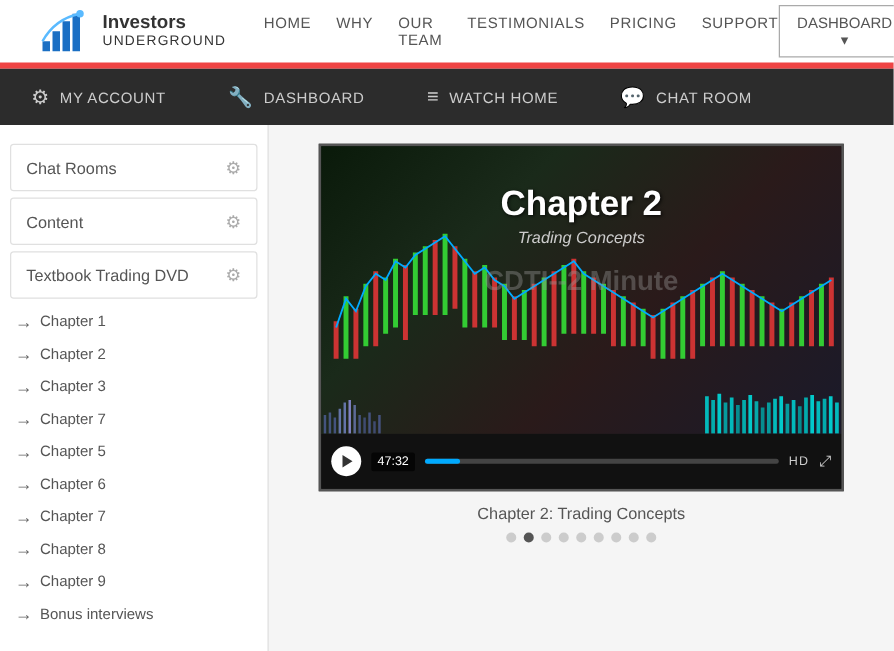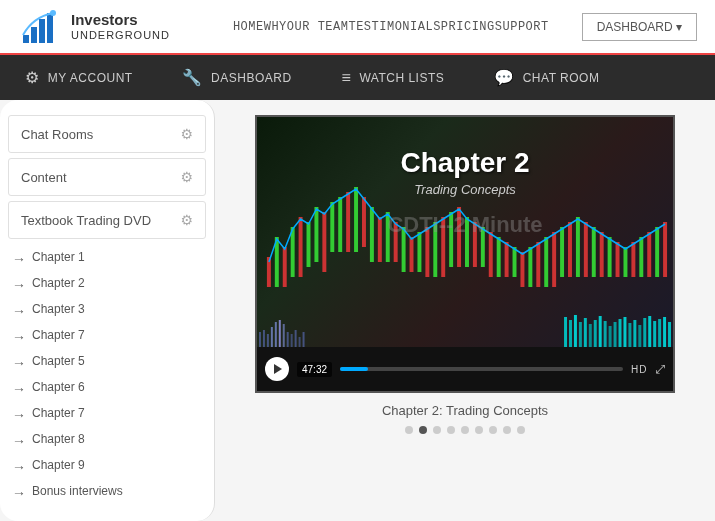--- a/index.html
+++ b/index.html
@@ -1,47 +1,47 @@
 <!DOCTYPE html>
 <html><head>
   <meta charset="utf-8">
   <style>
     * { margin: 0; padding: 0; box-sizing: border-box; }
     body { font-family: Arial, sans-serif; font-size: 13px; background: #f5f5f5; width: 715px; height: 521px; overflow: hidden; }
 
     
     #top-nav {
       background: #fff;
-      border-bottom: 2px solid #ef4444;
-      display: flex;
-      align-items: center;
-      padding: 0 18px;
+      border-bottom: 5px solid #ef4444;
+      display: flex;
+      align-items: center;
+      padding: 0 29px;
       height: 55px;
     }
     #logo-area {
       display: flex;
       align-items: center;
       margin-right: 30px;
     }
     #logo-icon {
       width: 45px;
       height: 40px;
       margin-right: 8px;
     }
     #logo-text {
       line-height: 1.2;
     }
     #logo-text .investors { font-size: 15px; font-weight: bold; color: #333; }
     #logo-text .underground { font-size: 11px; color: #333; letter-spacing: 1px; text-transform: uppercase; }
     #main-nav {
       display: flex;
       align-items: flex-start;
+      gap: 20px;
       flex: 1;
       justify-content: center;
-      font-family: Liberation Mono, monospace;
     }
     .nav-item {
       font-size: 12px;
       color: #555;
       text-decoration: none;
       cursor: pointer;
       letter-spacing: 0.5px;
     }
     #dashboard-btn {
       border: 1px solid #aaa;
@@ -79,21 +79,20 @@
       background: #f5f5f5;
     }
 
     
     #sidebar {
       width: 215px;
       background: #fff;
       border-right: 1px solid #ddd;
       overflow-y: auto;
       padding: 10px 0;
-      border-radius: 18px;
     }
     .sidebar-section {
       border: 1px solid #e0e0e0;
       margin: 5px 8px;
       border-radius: 3px;
     }
     .sidebar-section-header {
       display: flex;
       justify-content: space-between;
       align-items: center;
@@ -284,21 +283,21 @@
   <div class="sec-nav-item">
     <span class="icon">⚙</span>
     <span>MY ACCOUNT</span>
   </div>
   <div class="sec-nav-item">
     <span class="icon">🔧</span>
     <span>DASHBOARD</span>
   </div>
   <div class="sec-nav-item">
     <span class="icon">≡</span>
-    <span>WATCH LISTS</span>
+    <span>WATCH HOME</span>
   </div>
   <div class="sec-nav-item">
     <span class="icon">💬</span>
     <span>CHAT ROOM</span>
   </div>
 </div>
 
 <div id="main-content">
 
   <div id="sidebar">

